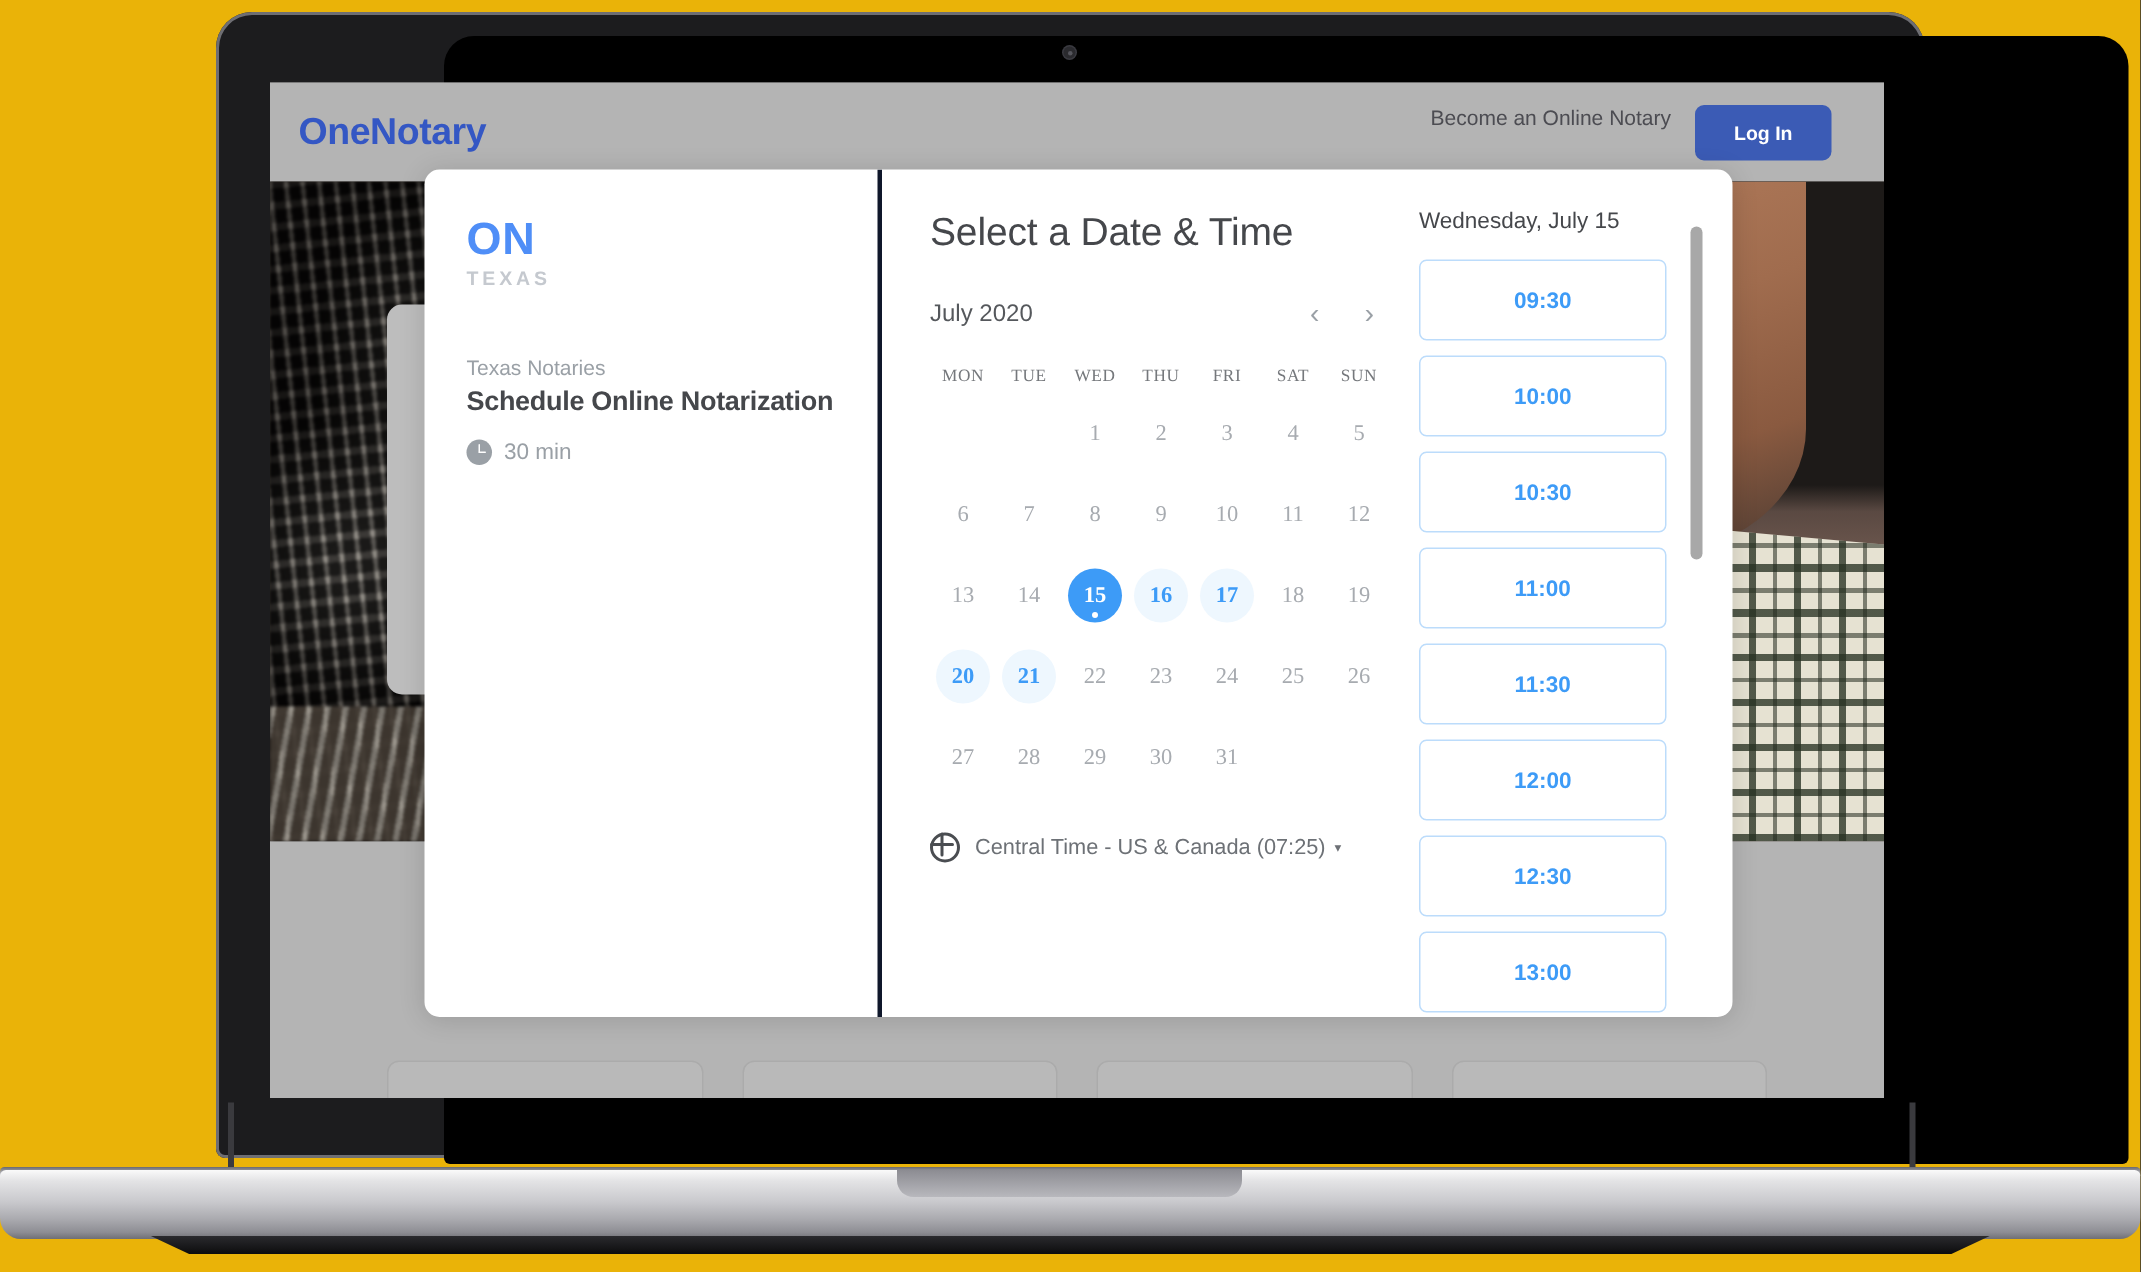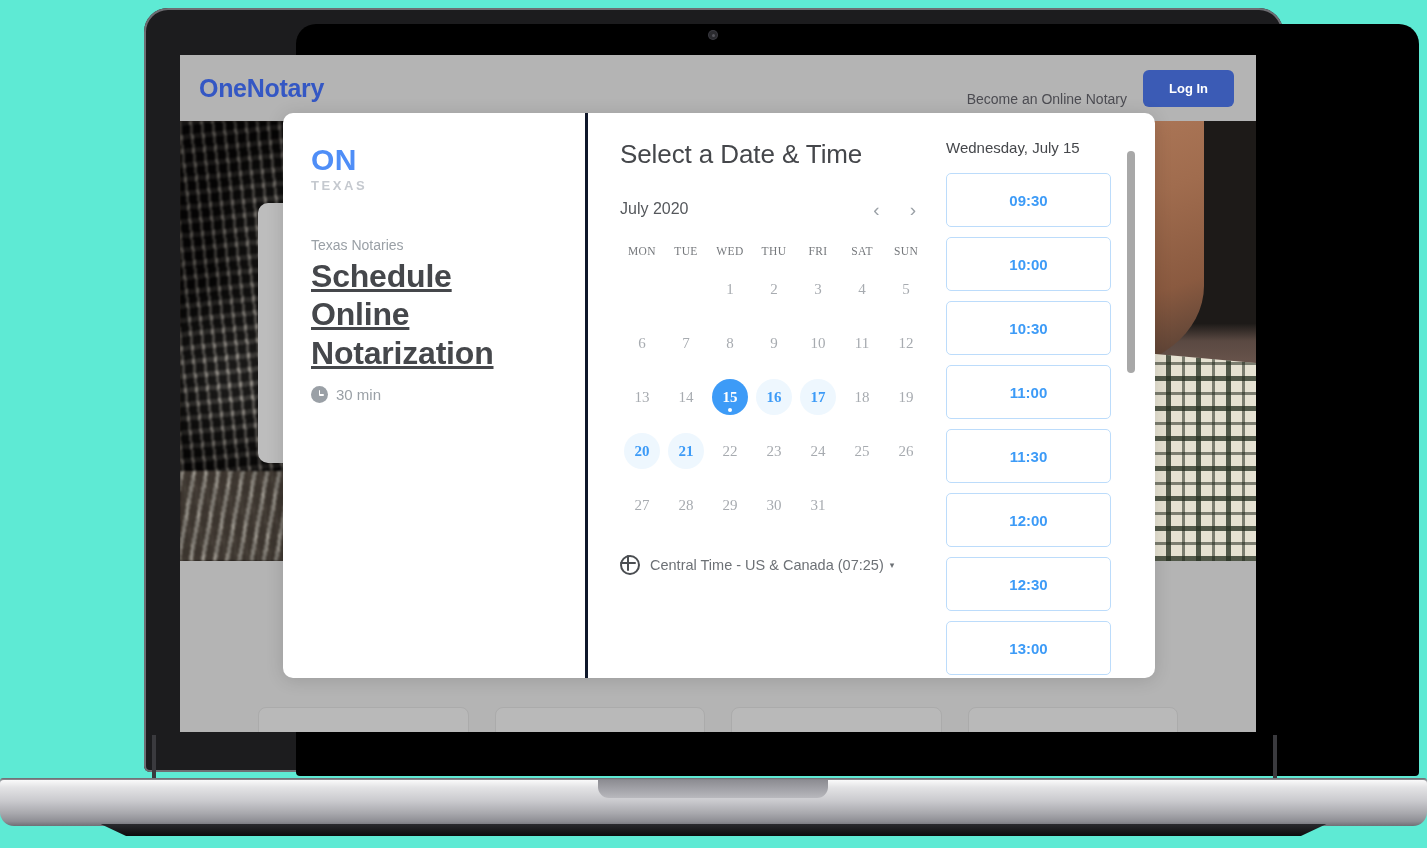--- a/index.html
+++ b/index.html
@@ -1,17 +1,17 @@
 <!DOCTYPE html>
 <html><head>
 <meta charset="utf-8">
 <style>
   html,body{margin:0;padding:0;background:#000;}
   body{width:1427px;height:848px;overflow:hidden;font-family:"Liberation Sans",sans-serif;}
-  .stage{position:relative;width:1427px;height:848px;background:#5eead4;}
+  .stage{position:relative;width:1427px;height:848px;background:#eab308;}
 
   
   .laptop-lid{
     position:absolute;left:144px;top:8px;width:1139px;height:764px;
     background:#1c1c1e;border-radius:24px 24px 6px 6px;
     box-shadow:0 0 0 2px #6e6e73 inset;
   }
   .lid-inner{
     position:absolute;left:152px;top:16px;width:1123px;height:752px;
     background:#000;border-radius:20px 20px 4px 4px;
@@ -53,21 +53,21 @@
   .hinge-r{position:absolute;left:1273px;top:735px;width:4px;height:48px;background:#3a3a3e;}
 
   
   .site-header{
     position:absolute;left:0;top:0;width:1076px;height:66px;
     background:#b4b4b4;display:flex;align-items:center;
   }
   .brand{
     margin-left:19px;font-size:25px;font-weight:bold;color:#3457c4;letter-spacing:-.3px;
   }
-  .header-right{margin-left:auto;display:flex;align-items:flex-end;margin-right:22px;}
+  .header-right{margin-left:auto;display:flex;align-items:flex-start;margin-right:35px;}
   .become{font-size:14px;color:#4c4c52;margin-right:16px;}
   .login-btn{
     background:#3b5bb5;color:#fff;font-size:13px;font-weight:bold;
     padding:11px 26px;border-radius:6px;border:none;cursor:pointer;
   }
 
   
   .hero{
     position:absolute;left:0;top:66px;width:1076px;height:440px;overflow:hidden;
     background:#2b2622;
@@ -129,31 +129,31 @@
     background:#fff;border-radius:10px;display:flex;overflow:hidden;
     box-shadow:0 2px 18px rgba(0,0,0,.14);
   }
   .pane-left{
     width:305px;border-right:3px solid #0f172a;box-sizing:border-box;
     padding:32px 28px 0 28px;
   }
   .logo-on{font-size:30px;font-weight:bold;color:#4f8ef7;letter-spacing:.5px;line-height:1;}
   .logo-texas{font-size:13px;font-weight:bold;color:#c5c9cf;letter-spacing:2.6px;margin-top:3px;}
   .org{margin-top:44px;font-size:14px;color:#9aa0a6;}
-  .evt-title{margin-top:4px;font-size:32px;font-weight:bold;color:#45474b;line-height:1.2;letter-spacing:-.2px;text-decoration:underline;}
+  .evt-title{margin-top:4px;font-size:18px;font-weight:bold;color:#45474b;line-height:1.2;letter-spacing:-.2px;}
   .dur{display:flex;align-items:center;margin-top:14px;font-size:15px;color:#9aa0a6;}
   .clock{width:17px;height:17px;border-radius:50%;background:#9aa0a6;position:relative;margin-right:8px;flex:none;}
   .clock:before{content:"";position:absolute;left:7.5px;top:3.5px;width:1.8px;height:5.5px;background:#fff;border-radius:1px;}
   .clock:after{content:"";position:absolute;left:8px;top:8px;width:4.5px;height:1.8px;background:#fff;border-radius:1px;}
   .desc{margin-top:22px;font-size:14.5px;color:#6d7176;line-height:1.62;}
 
   .pane-right{flex:1;display:flex;padding:26px 0 0 0;box-sizing:border-box;position:relative;}
   .cal-wrap{width:352px;padding:0 0 0 32px;box-sizing:border-box;}
   .sdt{font-size:26px;color:#45474b;letter-spacing:-.1px;}
-  .cal-head{display:flex;margin-top:30px;}
+  .cal-head{display:flex;align-items:center;margin-top:30px;}
   .month{font-size:16px;color:#55585c;}
   .navs{margin-left:auto;display:flex;gap:30px;padding-right:24px;}
   .navbtn{font-size:19px;color:#9aa0a6;cursor:pointer;line-height:1;user-select:none;}
   .dow-row,.wk-row{display:grid;grid-template-columns:repeat(7,44px);column-gap:0;font-family:Liberation Serif, serif;}
   .dow-row{margin-top:26px;}
   .dow{font-size:11.5px;color:#75787c;text-align:center;letter-spacing:.4px;}
   .wk-row{margin-top:10px;}
   .cell{height:44px;display:flex;align-items:center;justify-content:center;position:relative;}
   .day{
     width:36px;height:36px;border-radius:50%;display:flex;align-items:center;justify-content:center;

